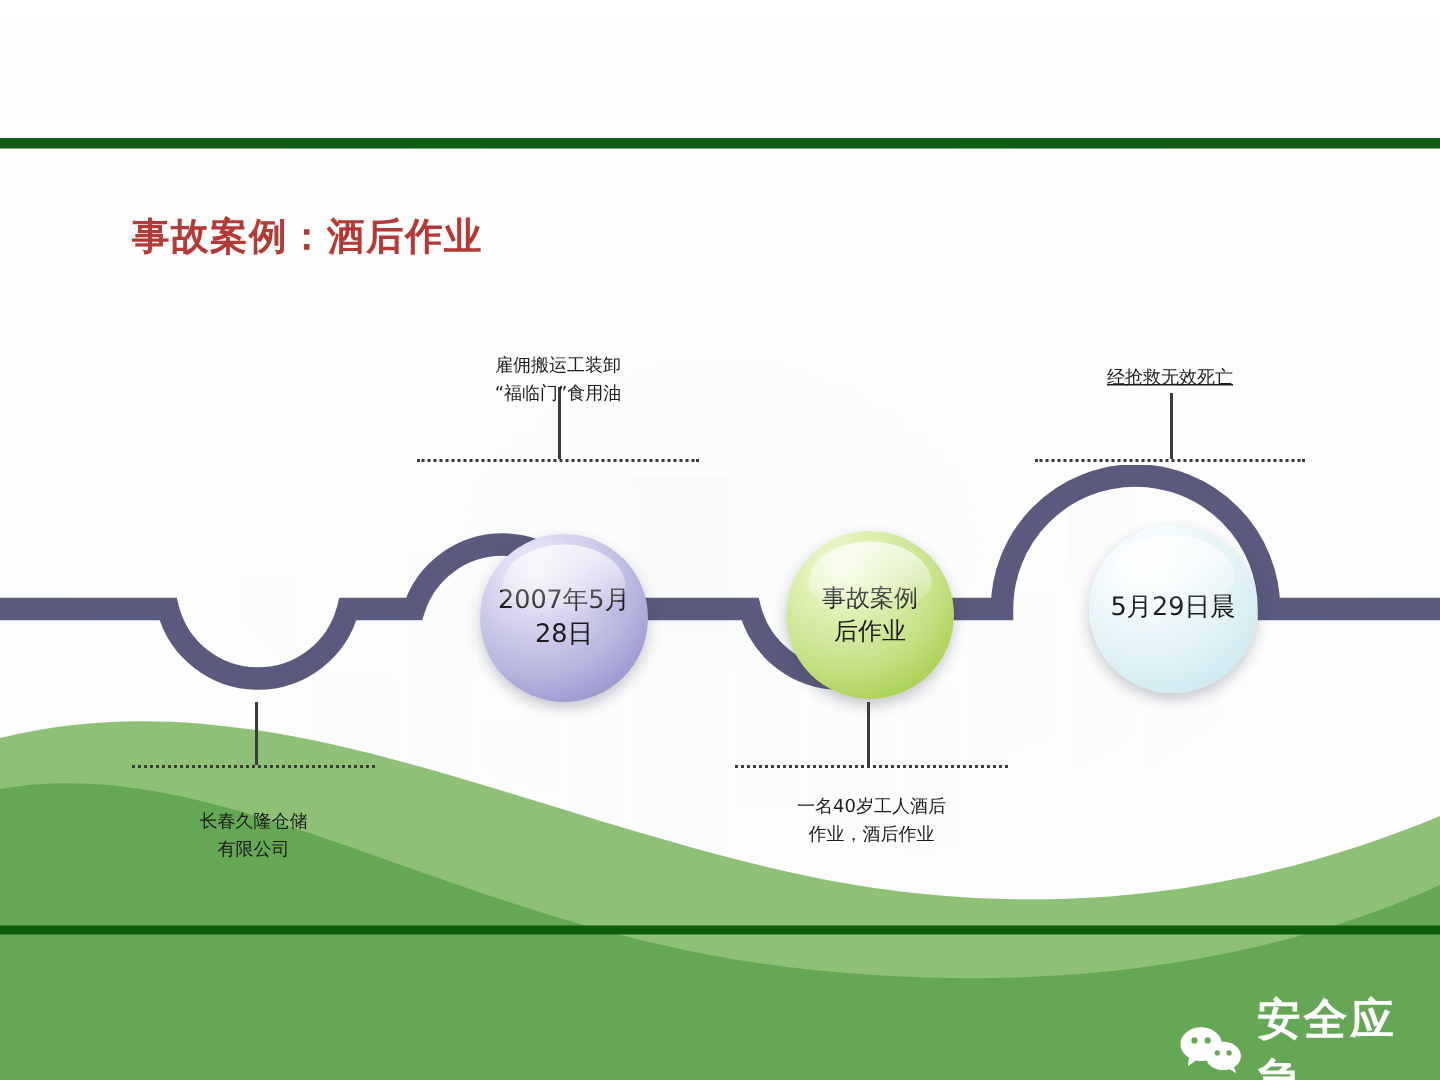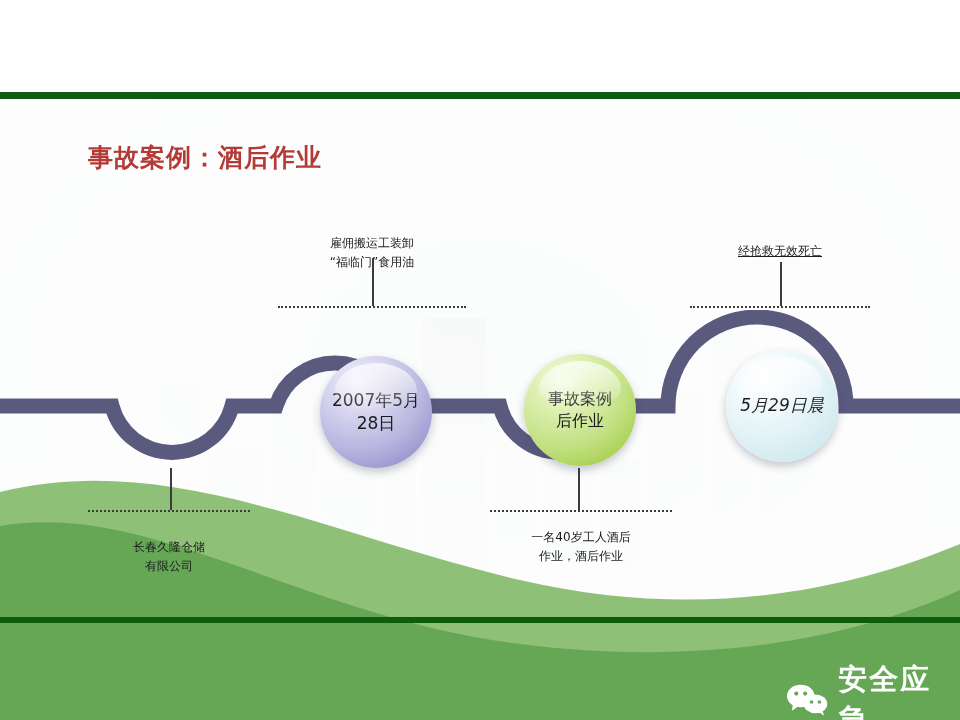--- a/index.html
+++ b/index.html
@@ -54,21 +54,21 @@
   .node .lbl{padding:0 6px;white-space:pre-line;}
   .node::after{
     content:"";position:absolute;left:13%;top:6%;width:74%;height:42%;
     border-radius:50% 50% 50% 50%/60% 60% 40% 40%;
     background:linear-gradient(rgba(255,255,255,.72),rgba(255,255,255,.03));
     pointer-events:none;
   }
   .n-teal{background:radial-gradient(circle at 34% 24%,#eafaf8 0%,#bfe7e2 26%,#7fccc4 58%,#53b3ac 80%,#3e9f9a 100%);}
   .n-purple{background:radial-gradient(circle at 34% 24%,#f2f1fa 0%,#d9d7ef 26%,#b9b6e0 58%,#9b97cf 82%,#8a86c4 100%);}
   .n-green{background:radial-gradient(circle at 34% 24%,#f4fbe2 0%,#ddf0b2 26%,#c3e184 58%,#a9d052 82%,#9cc645 100%);}
-  .n-ice{background:radial-gradient(circle at 34% 24%,#ffffff 0%,#f3fbfd 24%,#e1f2f6 55%,#cfe9ef 82%,#c6e4eb 100%);font-style:italic;}
+  .n-ice{background:radial-gradient(circle at 34% 24%,#ffffff 0%,#f3fbfd 24%,#e1f2f6 55%,#cfe9ef 82%,#c6e4eb 100%);}
   .n-purple .lbl,.n-ice .lbl{font-size:17px;}
 
   
   .callout{position:absolute;text-align:center;color:#1b1b1b;font-size:12px;line-height:1.55;white-space:pre-line;}
 
   
   .leader{position:absolute;}
   .leader .dots{position:absolute;left:0;height:0;border-top:2px dotted #3b3b3b;}
   .leader .stem{position:absolute;width:0;border-left:2px solid #3b3b3b;}
 

